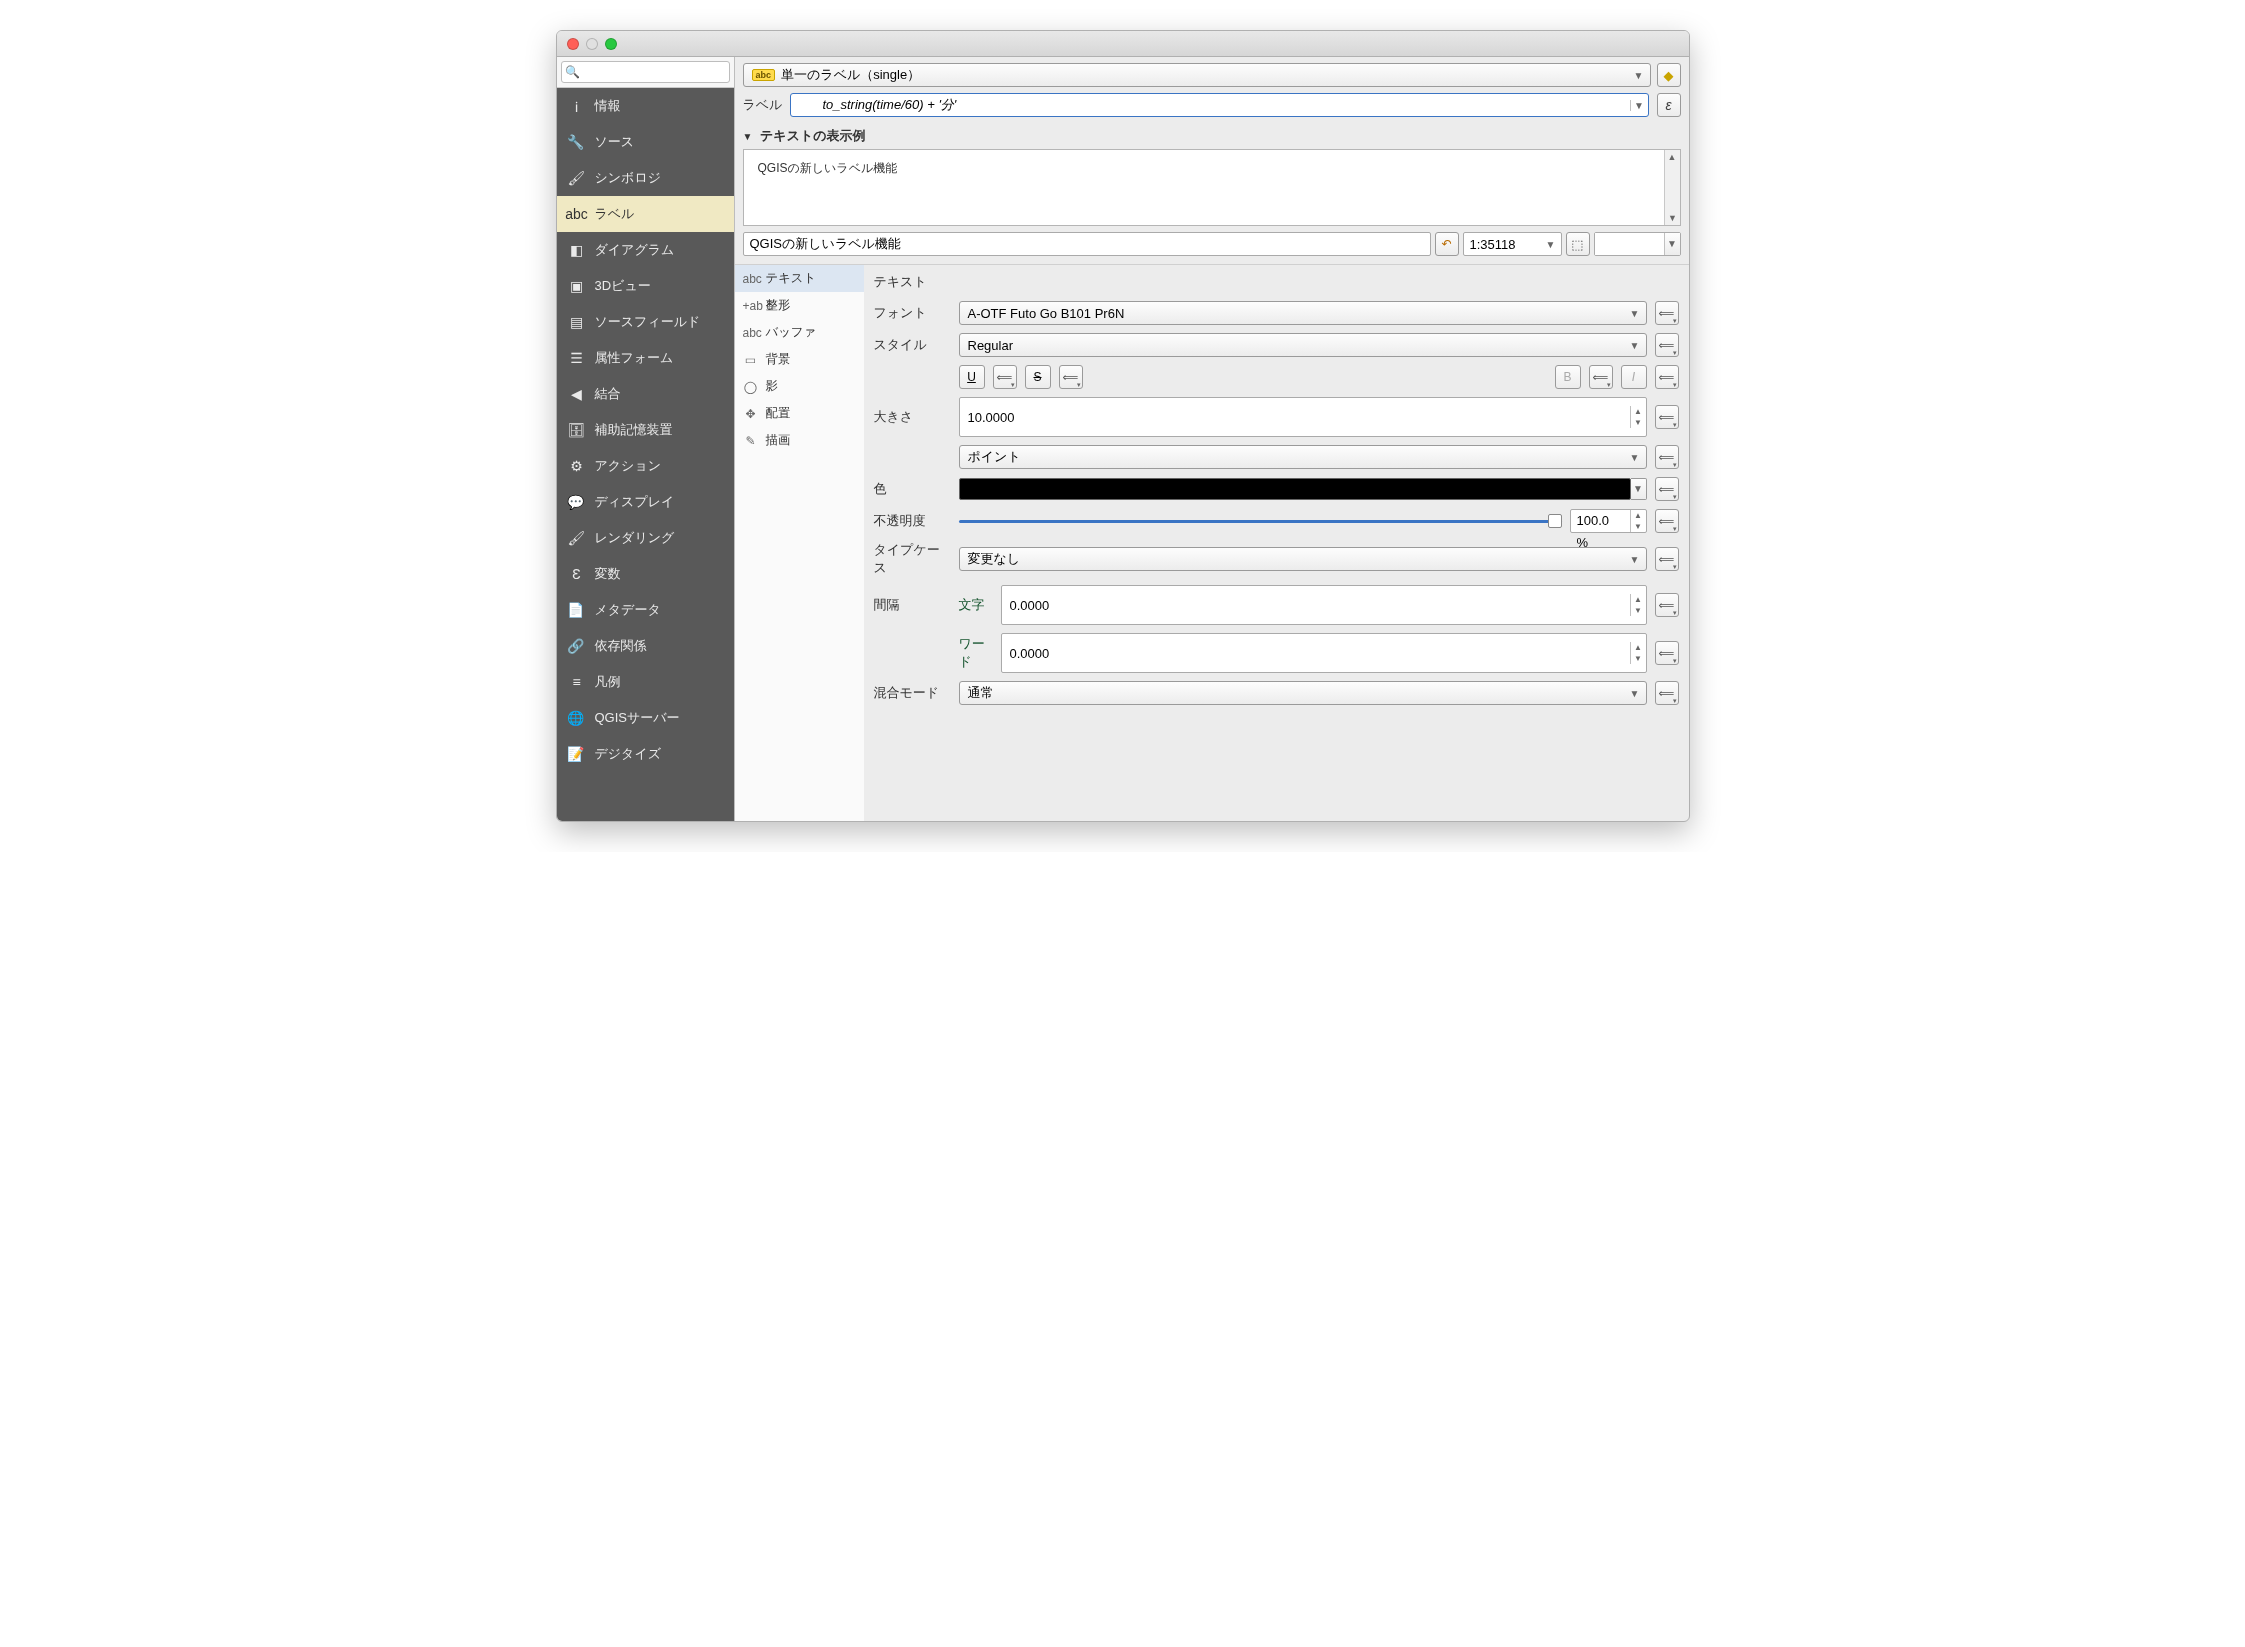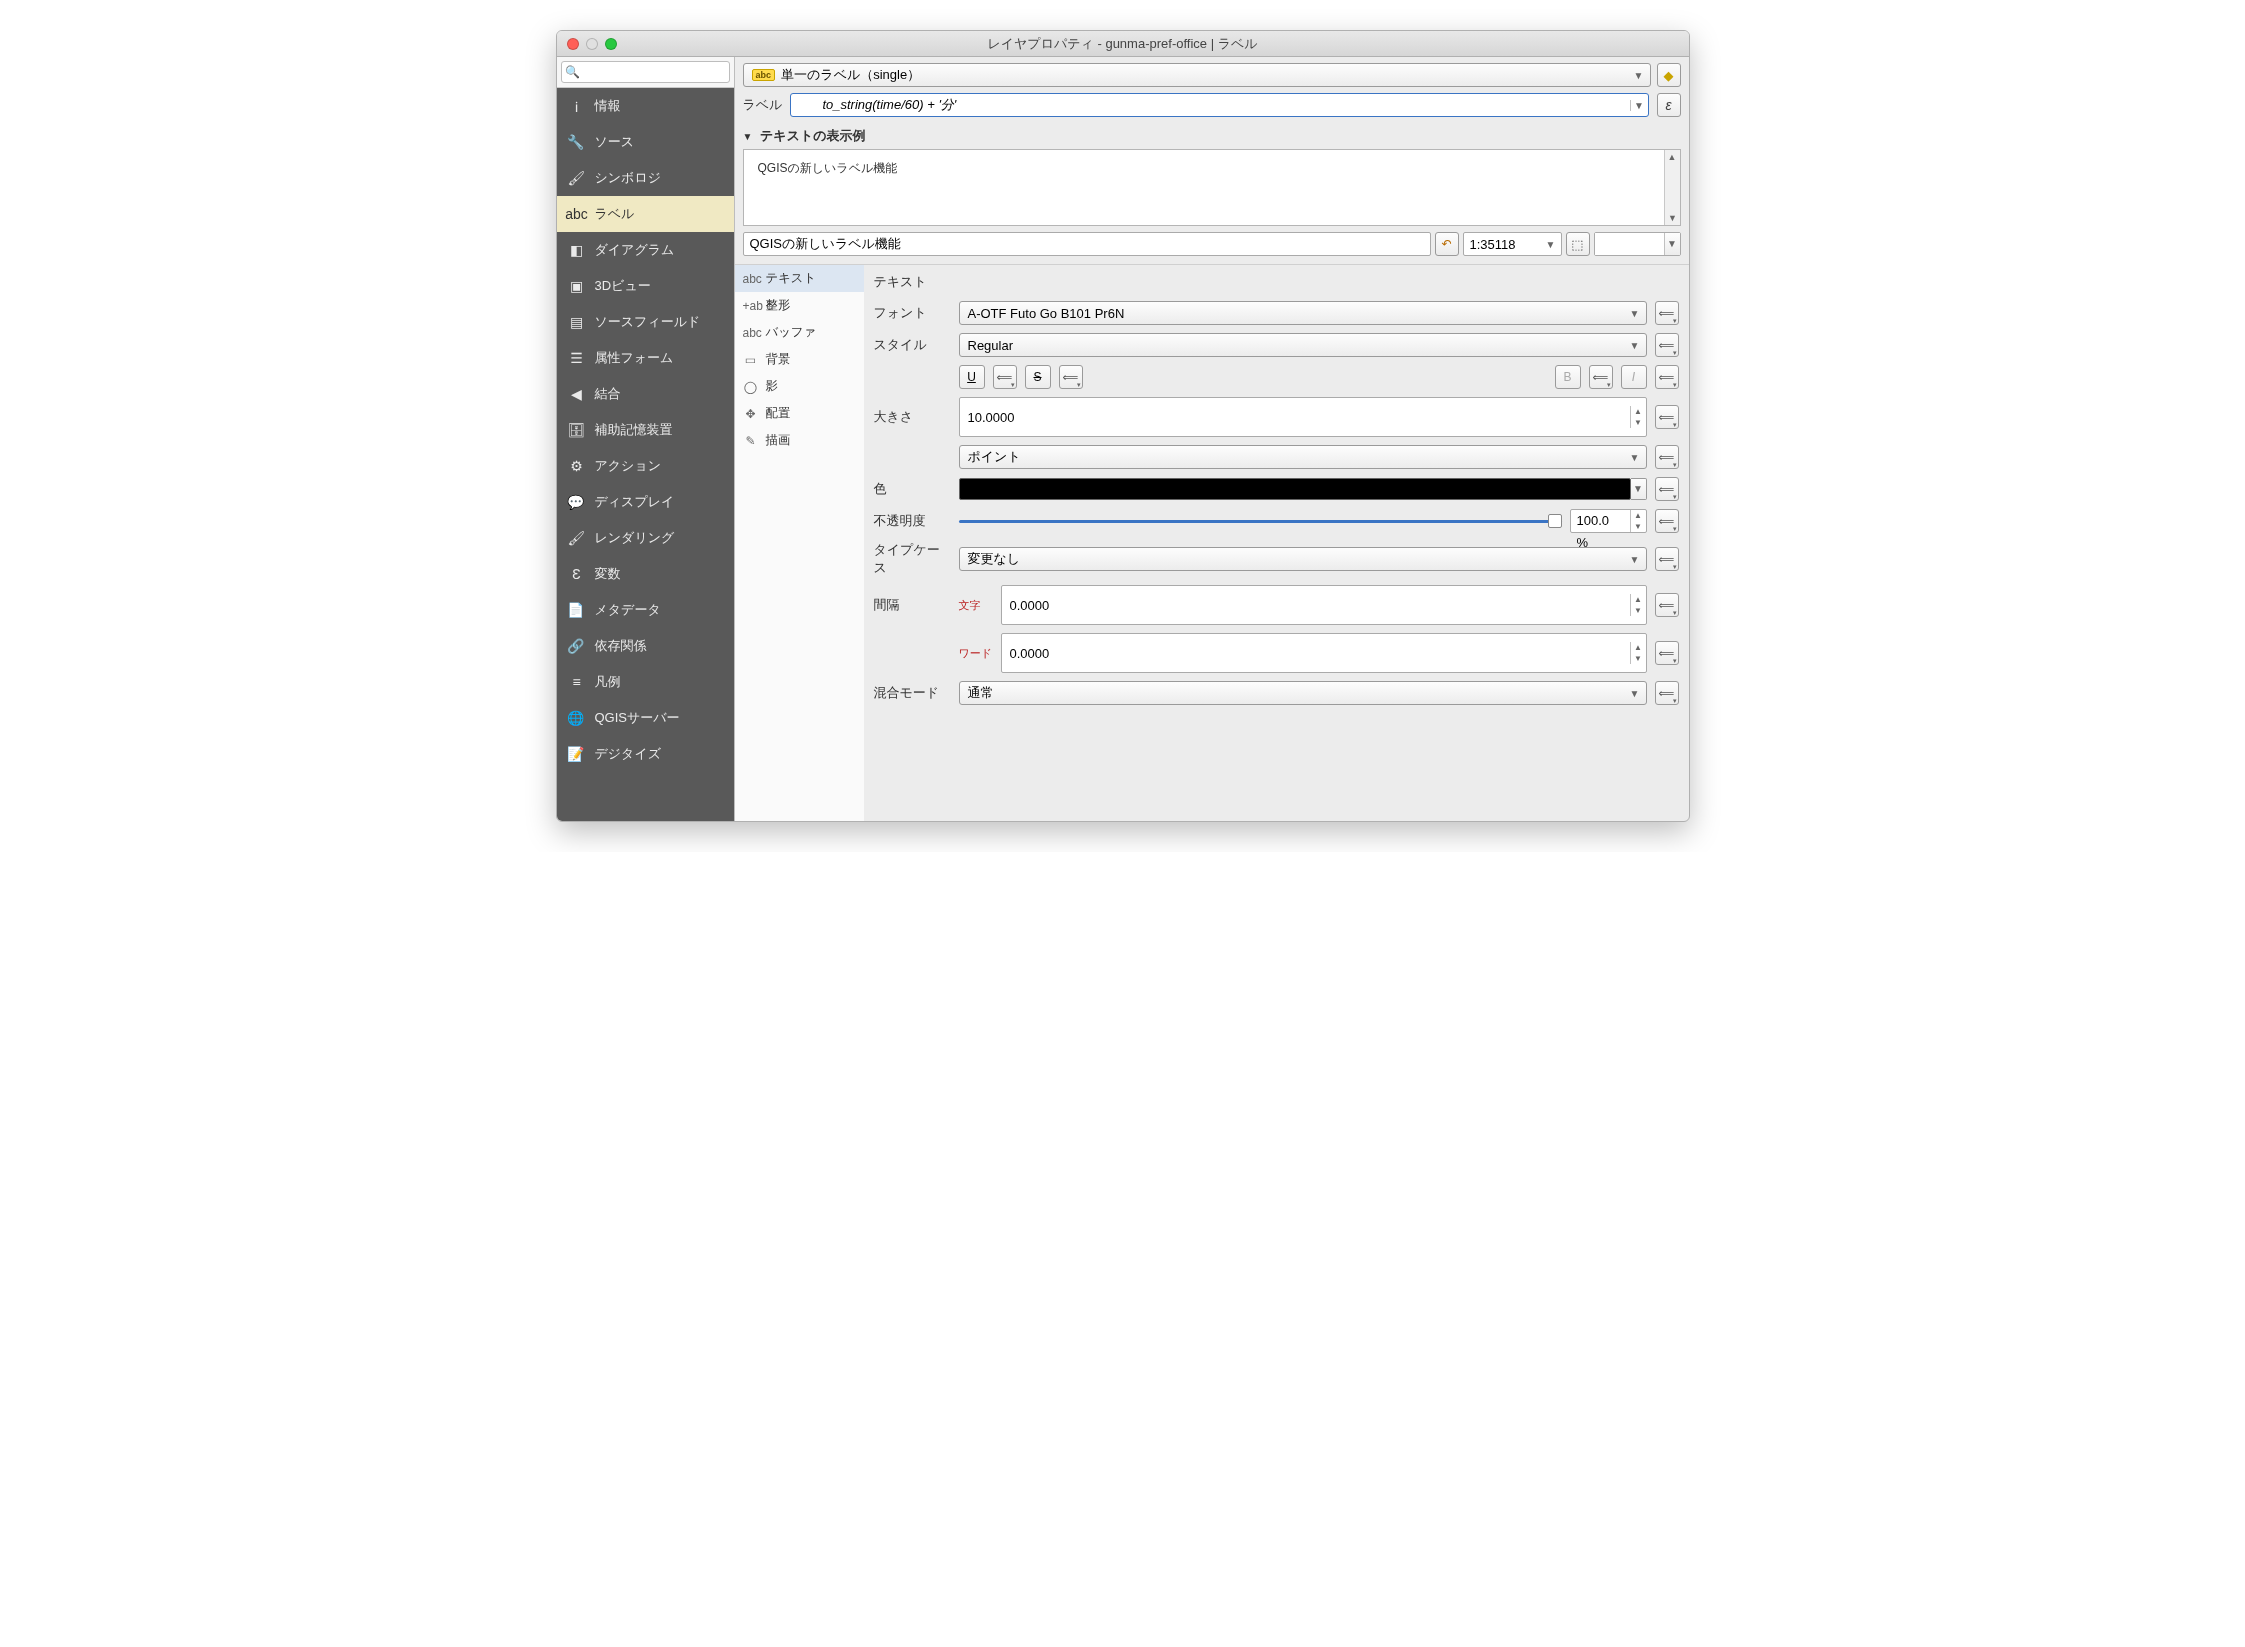--- a/index.html
+++ b/index.html
@@ -50,21 +50,21 @@
 .dbtn .dd2 { width: 16px; border-left: 1px solid #c0c0c0; background: linear-gradient(#fdfdfd,#ececec); text-align: center; color: #666; font-size: 10px; line-height: 22px; }
 .midsplit { flex: 1; display: flex; min-height: 0; margin: 4px 0 0 0; }
 .subcats { width: 129px; background: #fafafa; border-top: 1px solid #d0d0d0; }
 .subcat { display: flex; align-items: center; gap: 7px; padding: 5px 8px; font-size: 12.4px; color: #333; cursor: pointer; }
 .subcat.active { background: #dce6f2; }
 .subcat .scicon { width: 16px; text-align: center; font-size: 12px; color: #666; }
 .formarea { flex: 1; border-top: 1px solid #d0d0d0; overflow: auto; padding: 8px 10px 10px 10px; }
 .formhead { font-size: 13px; color: #333; margin-bottom: 10px; }
 .frow { display: flex; align-items: center; gap: 8px; margin-bottom: 8px; }
 .frow .flabel { width: 77px; font-size: 13px; color: #333; }
-.frow .sublabel { width: 34px; font-size: 11px; color: #b91c1c; text-align: left; }
+.frow .sublabel { width: 34px; font-size: 13px; color: #14532d; text-align: left; }
 .select { flex: 1; height: 24px; border: 1px solid #9a9a9a; border-radius: 3px; background: linear-gradient(#fdfdfd,#ececec); display: flex; align-items: center; padding: 0 8px; font-size: 13px; position: relative; }
 .select .dd { position: absolute; right: 6px; color: #666; font-size: 10px; }
 .ddopt { width: 24px; height: 24px; border: 1px solid #9a9a9a; border-radius: 3px; background: linear-gradient(#fdfdfd,#ececec); display: flex; align-items: center; justify-content: center; font-size: 11px; color: #555; cursor: pointer; position: relative; }
 .ddopt::after { content: "▾"; position: absolute; right: 1px; bottom: -1px; font-size: 7px; color: #666; }
 .sq { width: 26px; height: 24px; border: 1px solid #9a9a9a; border-radius: 3px; background: linear-gradient(#fdfdfd,#ececec); display: inline-flex; align-items: center; justify-content: center; font-size: 12px; cursor: pointer; }
 .spin { flex: 1; height: 40px; border: 1px solid #aaa; border-radius: 2px; background: #fff; display: flex; align-items: center; }
 .spin input { flex: 1; border: none; outline: none; padding: 0 8px; font-size: 13px; }
 .spin .sp { width: 16px; display: flex; flex-direction: column; border-left: 1px solid #c0c0c0; }
 .spin .sp span { height: 11px; text-align: center; font-size: 8px; color: #666; line-height: 11px; }
 .colorbox { flex: 1; height: 22px; border: 1px solid #666; background: #000; border-radius: 2px; }
@@ -86,21 +86,20 @@
 </head>
 <body>
 
 <div class="window">
   <div class="titlebar">
     <div class="traffic">
       <div class="dot red"></div>
       <div class="dot yellow"></div>
       <div class="dot green"></div>
     </div>
-    <div class="title">レイヤプロパティ - gunma-pref-office | ラベル</div>
   </div>
 
   <div class="body">
     <div class="leftcol">
       <div class="search" style="position:relative">
         <span class="sicon">🔍</span>
         <input style="">
       </div>
       <div class="cats" id="cats">
           <div class="cat">

